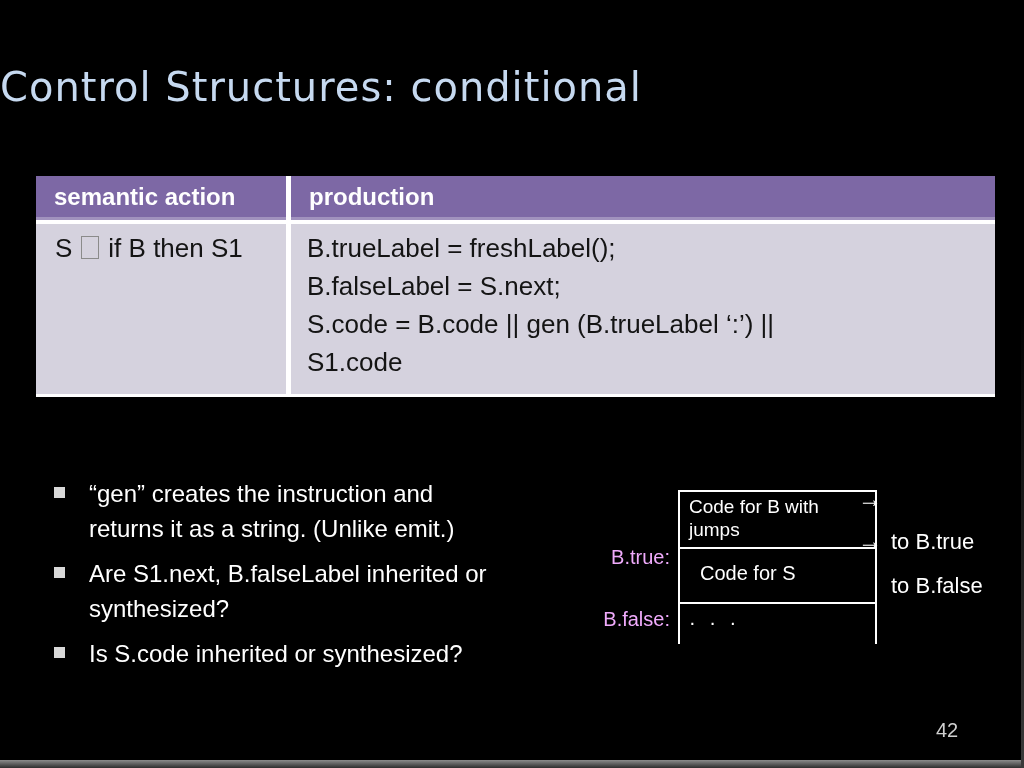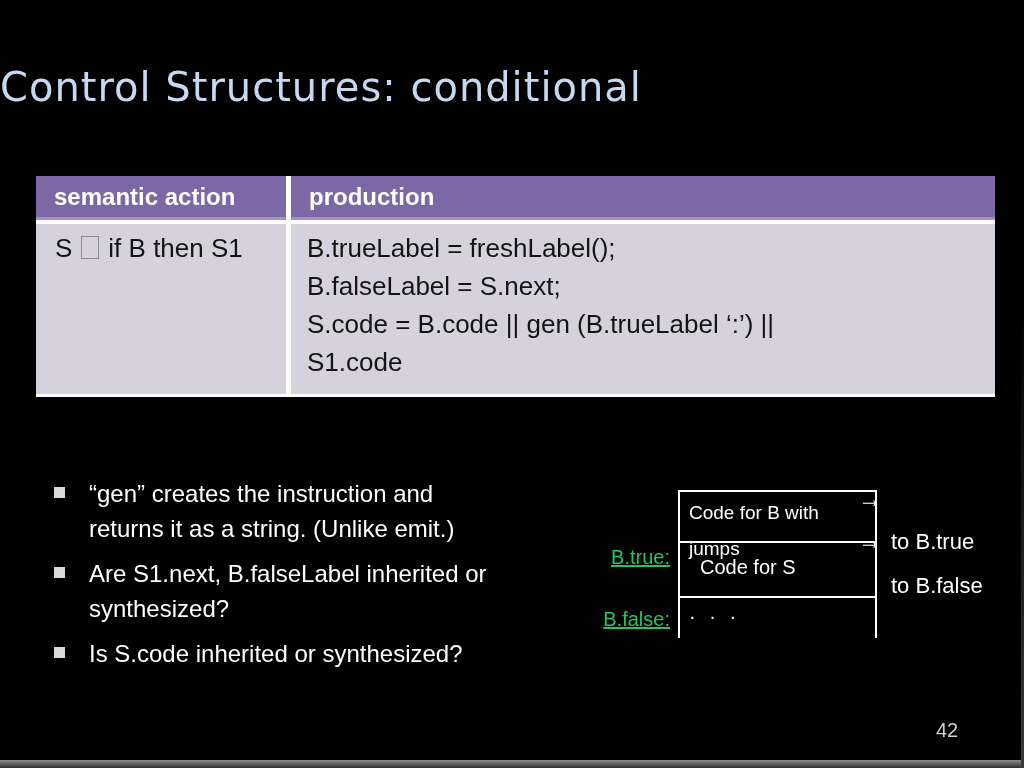--- a/index.html
+++ b/index.html
@@ -57,25 +57,25 @@
     color:var(--text-light,#fff);
   }
 
   
   .dbox-stack {
     position:absolute; left:678px; top:490px; width:199px;
     border-left:2px solid #fff; border-right:2px solid #fff;
     box-sizing:border-box; color:#fff;
   }
   .dbox { box-sizing:border-box; }
-  .dbox.b1 { border-top:2px solid #fff; height:51px; font-size:19px; line-height:36px; padding:3px 6px 0 9px; }
+  .dbox.b1 { border-top:2px solid #fff; height:57px; font-size:19px; line-height:23px; padding:3px 6px 0 9px; }
   .dbox.b2 { border-top:2px solid #fff; height:55px; font-size:20px; padding:13px 6px 0 20px; }
   .dbox.b3 { border-top:2px solid #fff; height:42px; font-size:20px; padding:7px 6px 0 9px; letter-spacing:4px; }
 
-  .side-label { position:absolute; text-align:right; font-size:20px; color:#22c55e;text-decoration:underline; }
+  .side-label { position:absolute; text-align:right; font-size:20px; color:#f0abfc; }
   .btrue  { left:556px; top:546px; width:114px; }
   .bfalse { left:546px; top:608px; width:124px; }
 
   .darrow { position:absolute; color:#fff; font-size:24px; line-height:24px; }
   .a1 { left:858px; top:487px; }
   .a2 { left:858px; top:529px; }
   .arrow-label { position:absolute; color:#fff; font-size:22px; line-height:28px;margin-top:44px; }
   .al1 { left:891px; top:484px; }
   .al2 { left:891px; top:528px;text-align:right; }
 

